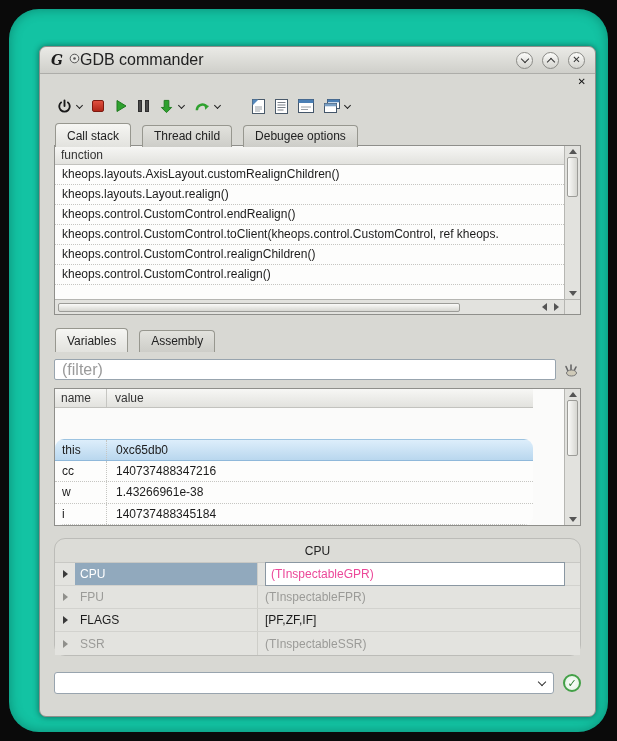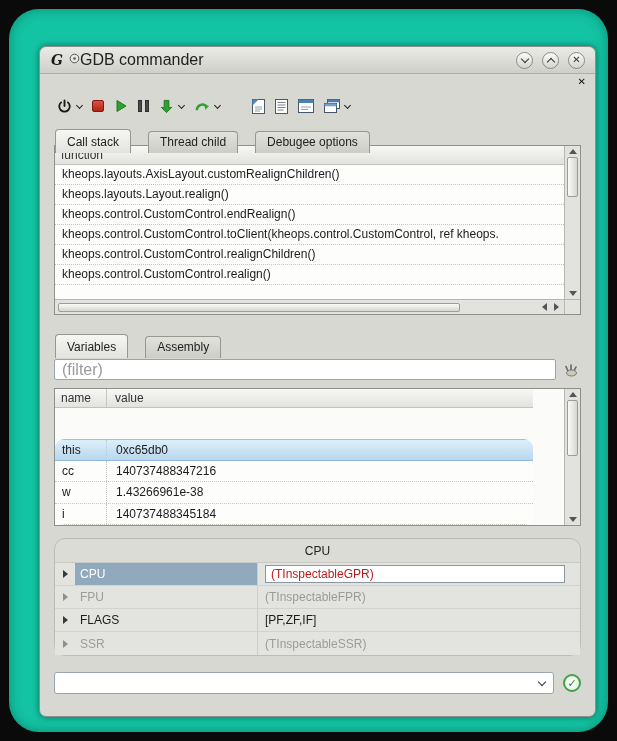--- a/index.html
+++ b/index.html
@@ -51,21 +51,21 @@
   .sep { width:14px; }
   .stop-sq { width:12px; height:12px; background:linear-gradient(#e0503f,#b02618); border:1px solid #7c1a10; border-radius:2px; }
   .pause-bars { display:flex; gap:3px; }
   .pause-bars i { display:block; width:4px; height:12px; background:#4a4a4a; border:1px solid #2e2e2e; }
   
   .tabs { display:flex; align-items:flex-end; padding-left:15px; height:24px; position:relative; z-index:2; }
   .tabs.mid { margin-top:12px; }
   .tab {
     font-size:12px; color:#222; padding:3px 11px 4px;
     border:1px solid #97978f; border-bottom:none; border-radius:4px 4px 0 0;
-    background:linear-gradient(#e2e2dd,#cdcdc8); margin-right:17px; position:relative; top:7px;
+    background:linear-gradient(#e2e2dd,#cdcdc8); margin-right:11px; position:relative; top:1px;
   }
   .tab.active { background:linear-gradient(#f6f6f3,#e2e2de); padding-top:5px; z-index:3; }
   
   .panel { margin:0 14px; border:1px solid #8f8f8b; background:#fbfbfa; position:relative; z-index:1; }
   .cs-panel { height:170px; display:grid; grid-template-columns:1fr 16px; grid-template-rows:19px 1fr 15px; margin-top:-1px; }
   .col-header {
     background:linear-gradient(#f7f7f5,#e2e2de); border-bottom:1px solid #c2c2be;
     font-size:12px; color:#333; padding:2px 6px; white-space:nowrap; overflow:hidden;
   }
   .cs-rows { overflow:hidden; background:#fdfdfc; }
@@ -104,21 +104,21 @@
   .cpu-group { margin:12px 14px 0; border:1px solid #bcbcb8; border-radius:11px; background:#dcdcd7; }
   .cpu-title { text-align:center; font-size:12px; color:#222; padding:5px 0 4px; }
   .cpu-body { border-top:1px solid #c8c8c4; background:#e3e3df; }
   .crow { display:flex; align-items:center; height:23px; border-bottom:1px solid #d2d2ce; font-size:12px; }
   .crow:last-child { border-bottom:none; }
   .c-arrow { width:20px; display:flex; justify-content:center; }
   .c-tri { width:0; height:0; border-left:5px solid #3a3a3a; border-top:4px solid transparent; border-bottom:4px solid transparent; }
   .c-name { width:182px; align-self:stretch; display:flex; align-items:center; padding-left:5px; color:#1c1c1c; }
   .crow.selected .c-name { background:#91a9bd; color:#fff; }
   .c-val { flex:1; align-self:stretch; display:flex; align-items:center; padding-left:7px; color:#1c1c1c; border-left:1px solid #cecec9; }
-  .c-valbox { width:300px; height:18px; background:#fff; border:1px solid #8a97a2; font-size:12px; display:flex; align-items:center; padding:0 5px; color:#b91c1c; }
+  .c-valbox { width:300px; height:24px; background:#fff; border:1px solid #8a97a2; font-size:12px; display:flex; align-items:center; padding:0 5px; color:#ec4899; }
   .crow.disabled .c-name, .crow.disabled .c-val { color:#9b9b98; }
   .crow.disabled .c-tri { border-left-color:#8f8f8b; }
   
   .bottom-row { display:flex; align-items:center; margin:16px 14px 0; gap:9px; }
   .combo { flex:1; height:22px; background:#fff; border:1px solid #98a4ae; border-radius:3px;
     display:flex; align-items:center; padding:0 8px; }
   .combo input { flex:1; border:none; outline:none; font-size:12px; background:transparent;
     font-family:"Liberation Sans","DejaVu Sans",sans-serif; }
   .combo .chev { border-color:#333; }
   .ok-btn { width:18px; height:18px; border-radius:50%; border:2px solid #43a047;

